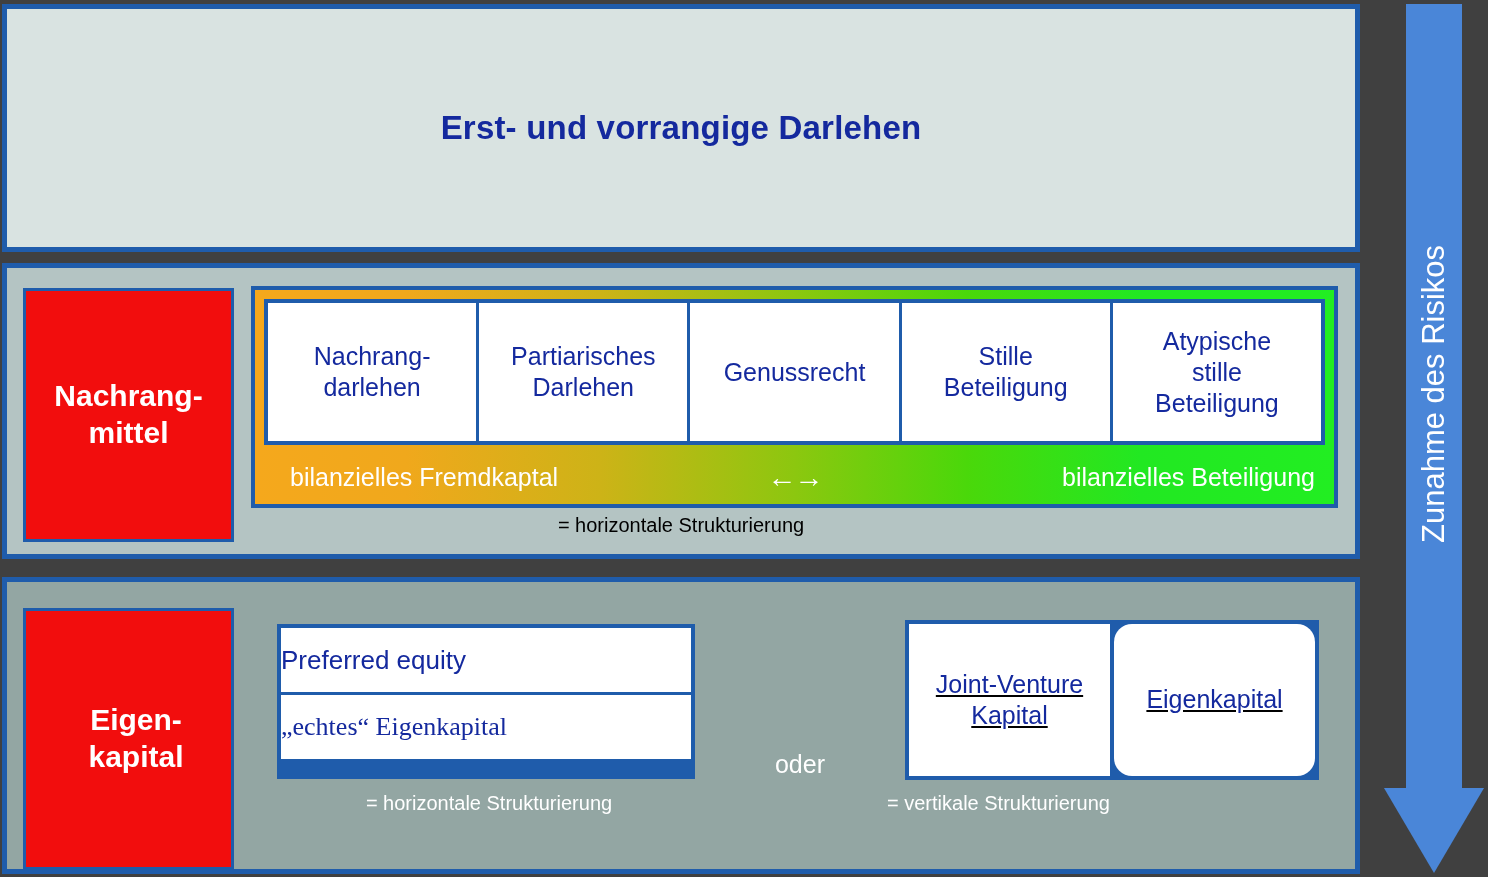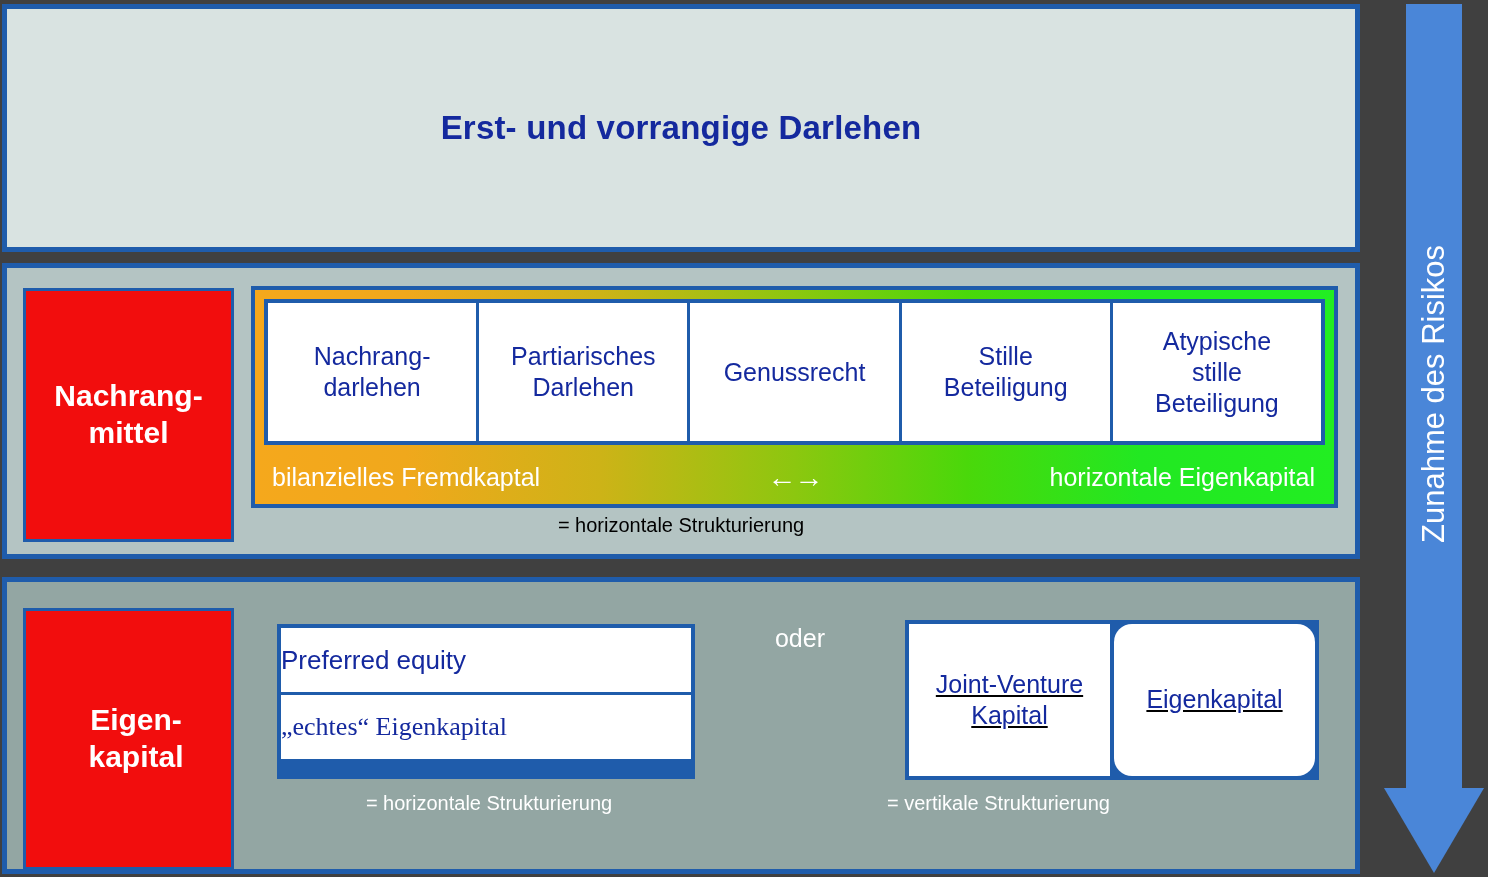--- a/index.html
+++ b/index.html
@@ -143,21 +143,21 @@
     right: 9px;
     bottom: 3px;
     height: 48px;
     display: flex;
     align-items: center;
     color: #ffffff;
     font-size: 25px;
   }
   #label-fremd {
     position: absolute;
-    left: 8px;
+    left: 26px;
   }
   #label-arrows {
     position: absolute;
     left: 0;
     right: 0;
     text-align: center;
     font-size: 29px;
     letter-spacing: -2px;
   }
   #label-eigen {
@@ -217,21 +217,21 @@
   }
   .eq-stack-cell:last-child { margin-bottom: 16px; font-family: Liberation Serif, serif; }
 
   #eq-oder {
     position: absolute;
     left: 690px;
     top: 42px;
     width: 206px;
     height: 155px;
     display: flex;
-    align-items: flex-start;
+    align-items: flex-end;
     justify-content: center;
     color: #ffffff;
     font-size: 25px;
   }
 
   #eq-pair {
     position: absolute;
     left: 898px;
     top: 38px;
     width: 414px;
@@ -345,21 +345,21 @@
             <span>Atypische</span><br>
             <span>stille</span><br>
             <span>Beteiligung</span>
           </span>
         </div>
       </div>
 
       <div id="gradient-labels">
         <span id="label-fremd">bilanzielles Fremdkaptal</span>
         <span id="label-arrows">←→</span>
-        <span id="label-eigen">horizontale Eigenkapital</span>
+        <span id="label-eigen">bilanzielles Beteiligung</span>
       </div>
     </div>
 
     <div class="caption" id="cap-mezz-horiz">= horizontale Strukturierung</div>
   </div>
 
   <div class="panel" id="panel-equity">
 
     <div class="red-box" id="red-equity">
       <span>

